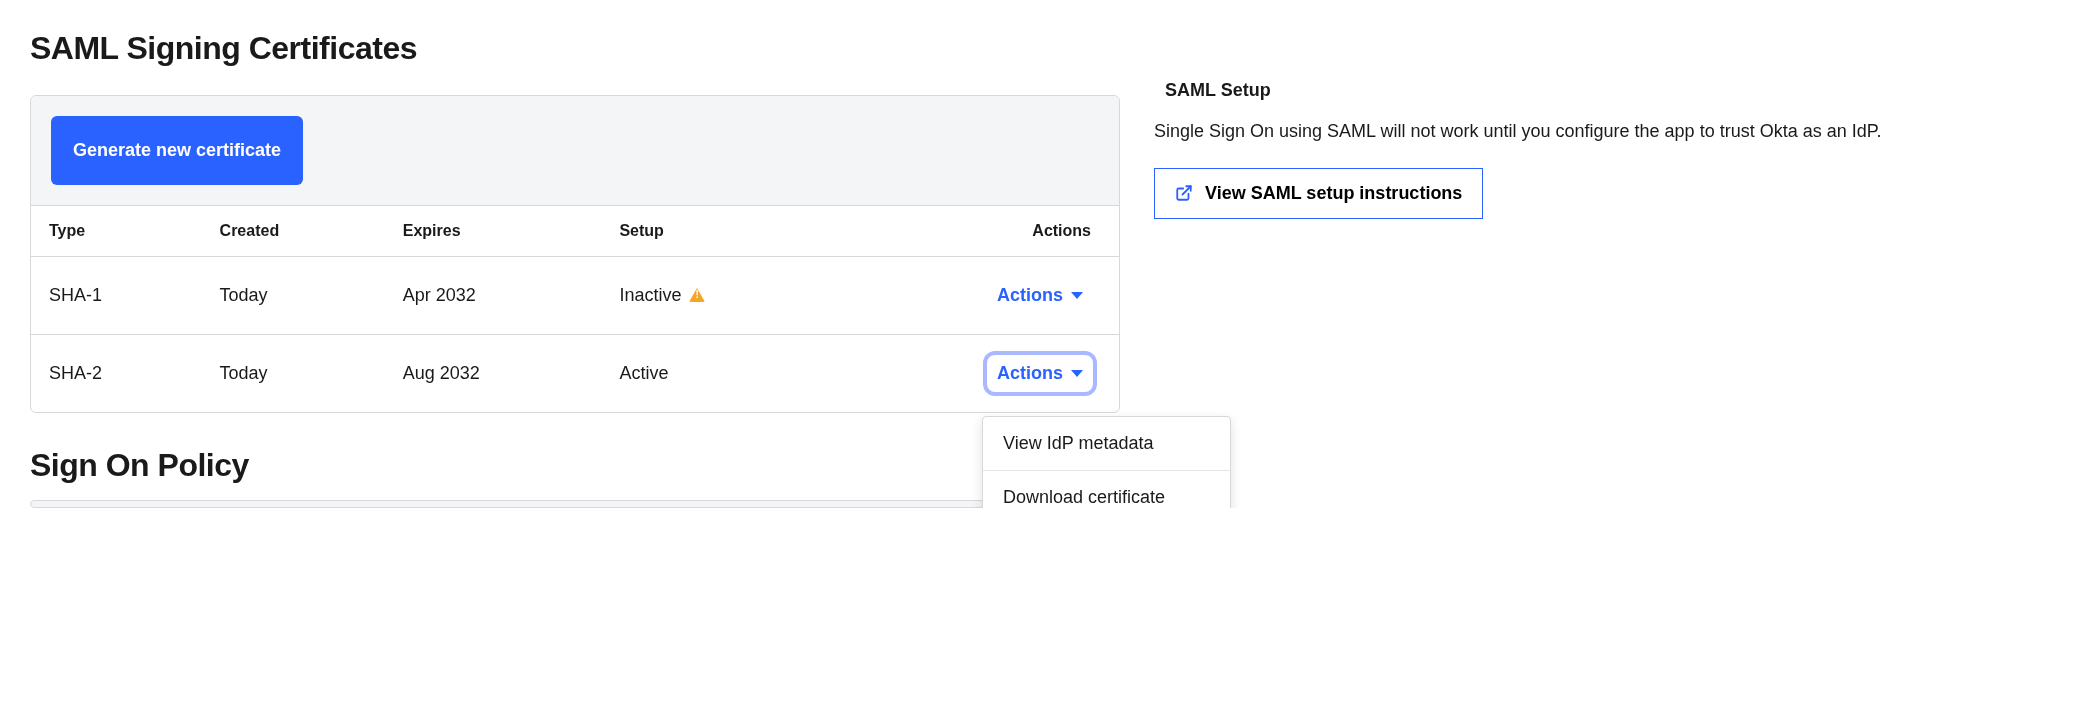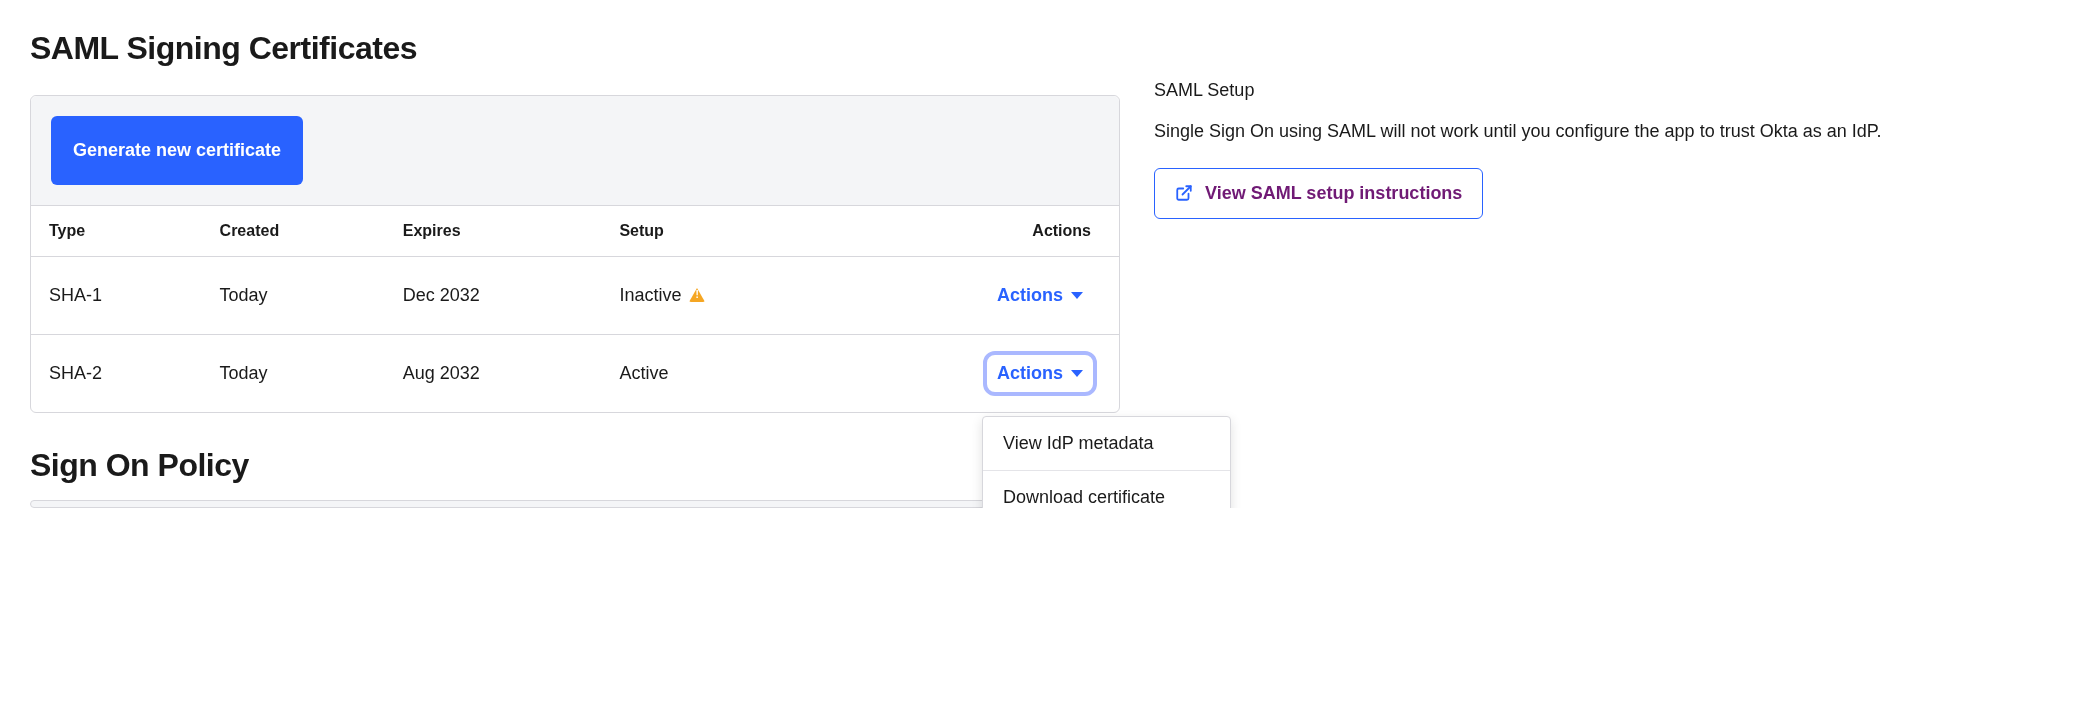--- a/index.html
+++ b/index.html
@@ -156,34 +156,34 @@
     border: 1px solid #d7d7dc;
     border-radius: 6px;
     background: #f4f5f7;
     height: 8px;
     overflow: hidden;
     position: relative;
   }
 
   .side-title {
     font-size: 18px;
-    font-weight: 400;
-    margin: 0 0 16px 0;
+    font-weight: 700;
+    margin: 0 0 16px 11px;
   }
   .side-text {
     font-size: 18px;
     line-height: 1.6;
     margin: 0 0 22px 0;
     color: #1a1a1a;
   }
   .btn-outline {
     background: #fff;
-    color: #701a75;
+    color: #000000;
     border: 1px solid #2962ff;
-    border-radius: 6px;
+    border-radius: 0;
     padding: 14px 20px;
     font-size: 18px;
     font-weight: 700;
     display: inline-flex;
     align-items: center;
     gap: 12px;
     cursor: pointer;
   }
   .ext-icon svg { display: block; }
 
@@ -216,21 +216,21 @@
             <th>Created</th>
             <th>Expires</th>
             <th>Setup</th>
             <th class="actions-col">Actions</th>
           </tr>
         </thead>
         <tbody>
           <tr>
             <td>SHA-1</td>
             <td>Today</td>
-            <td>Dec 2032</td>
+            <td>Apr 2032</td>
             <td>
               <span class="status-cell">
                 <span>Inactive</span>
                 <span class="warn-icon"></span>
               </span>
             </td>
             <td class="actions-col">
               <button class="actions-link">
                 <span>Actions</span>
                 <span class="caret-down"></span>

